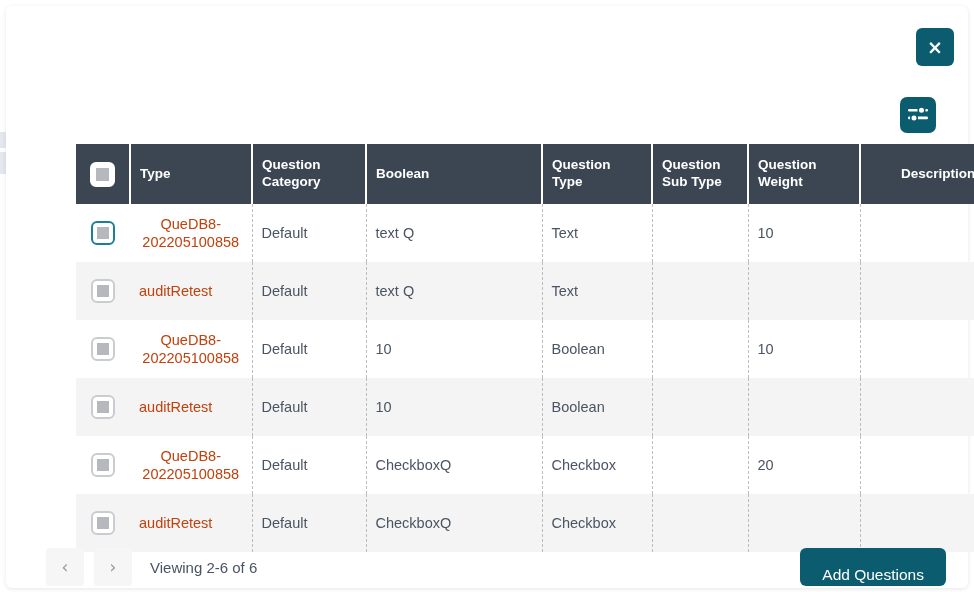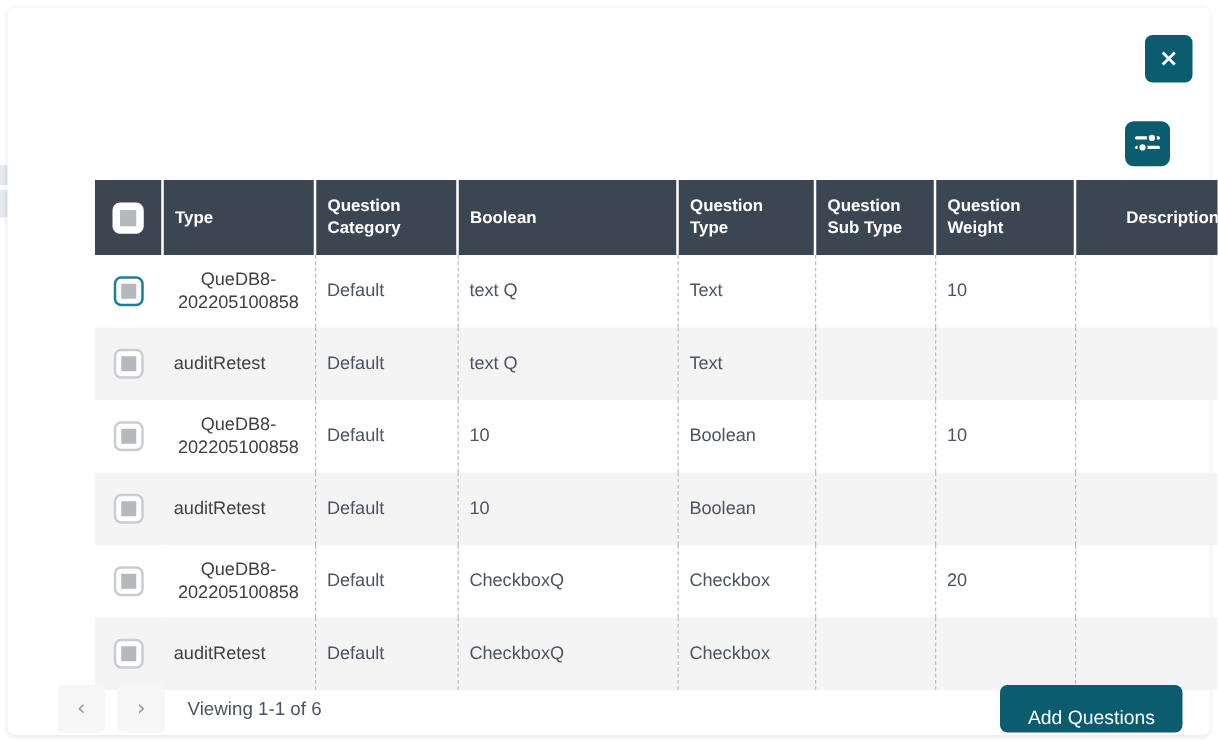--- a/index.html
+++ b/index.html
@@ -116,21 +116,21 @@
   }
   table.grid tbody td:last-child { border-right: none; }
   table.grid tbody td.cb-col {
     width: 54px;
     padding: 0;
     text-align: center;
     border-right: none;
   }
   table.grid tbody tr.alt td { background: #f4f4f4; }
   table.grid tbody tr td.namecell {
-    color: #404040;
+    color: #c2410c;
     cursor: pointer;
   }
   td.namecell.center { text-align: center; }
   td.namecell.left   { text-align: left; }
 
   
   .cbox {
     display: inline-block;
     width: 24px; height: 24px;
     background: #ffffff;
@@ -306,19 +306,19 @@
       </table>
     </div>
 
     <div class="footer">
       <button class="pager-btn">
         <span>‹</span>
       </button>
       <button class="pager-btn">
         <span>›</span>
       </button>
-      <span class="viewing-text">Viewing 1-1 of 6</span>
+      <span class="viewing-text">Viewing 2-6 of 6</span>
       <span class="spacer"></span>
       <button class="primary-btn">Add Questions</button>
     </div>
 
   </div>
 </div>
 
 </body></html>

